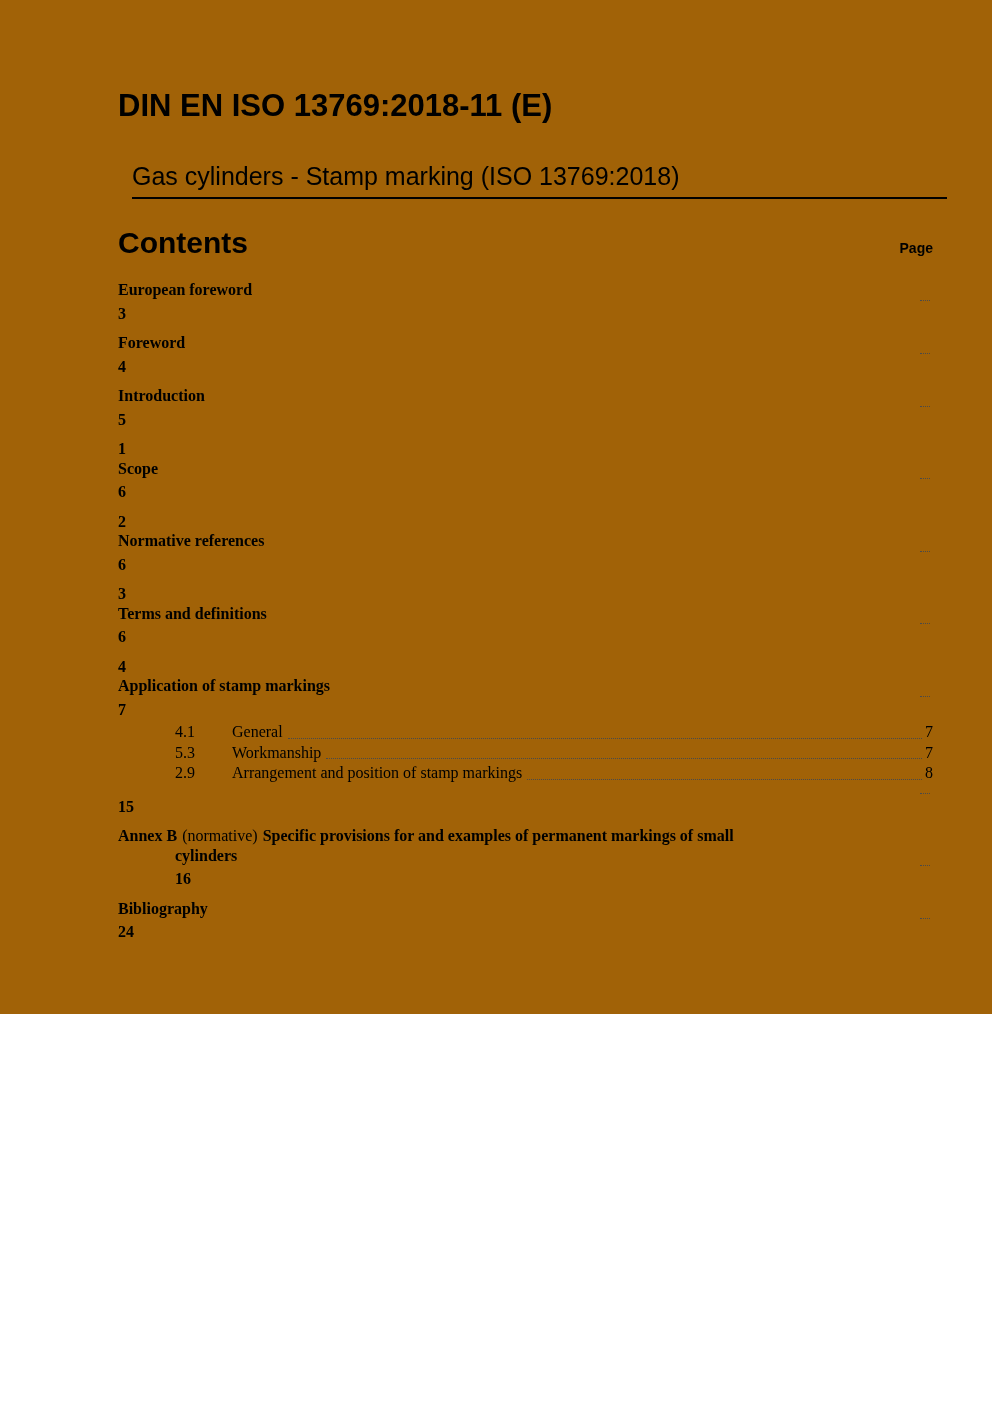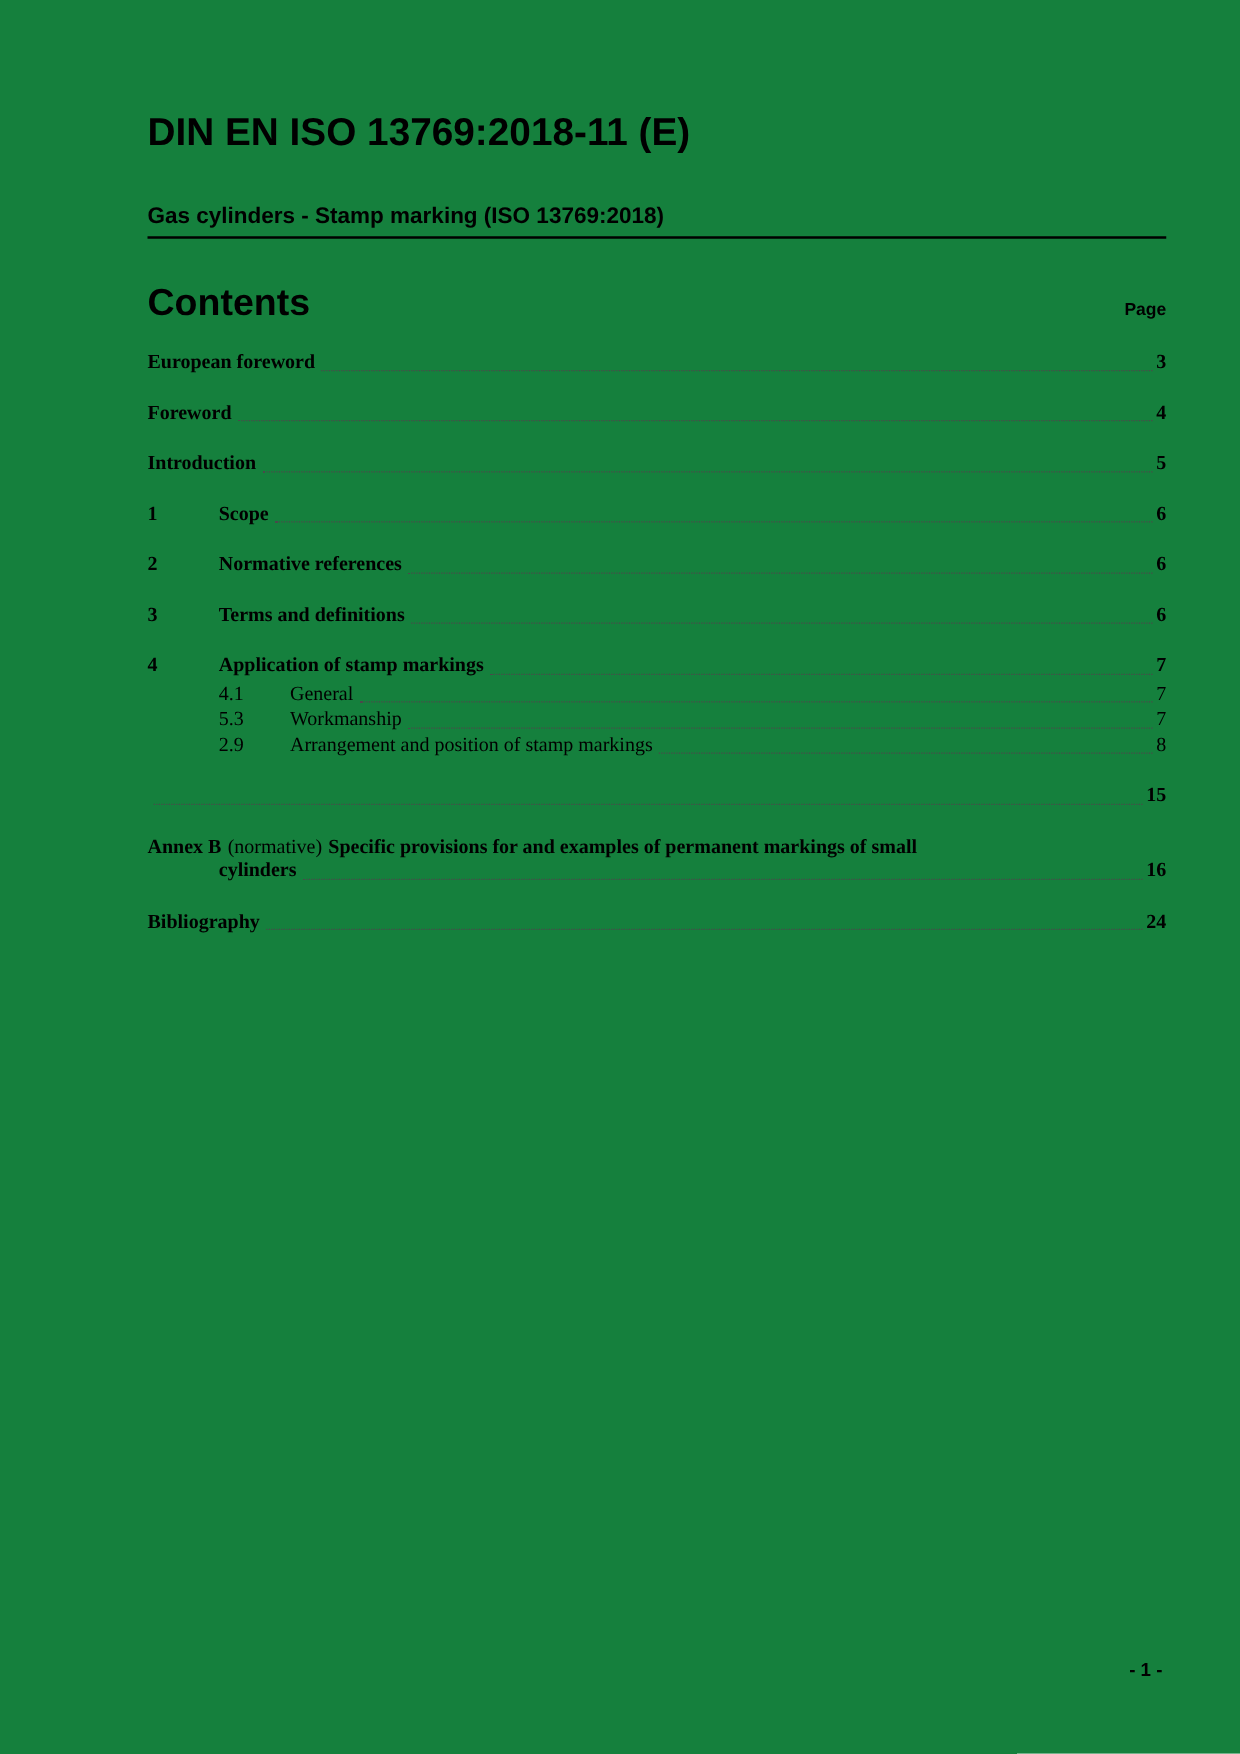--- a/index.html
+++ b/index.html
@@ -1,40 +1,40 @@
 <!DOCTYPE html>
 <html><head>
 <meta charset="utf-8">
 <style>
   html, body { margin: 0; padding: 0; background: #ffffff; }
   .page {
     position: relative;
     width: 992px;
-    height: 1403px;
-    background: #15803d;
+    height: 1014px;
+    background: #a16207;
     color: #000000;
     overflow: hidden;
   }
   .doc-number {
     position: absolute;
     left: 118px;
     top: 88px;
     font-family: "Liberation Sans", sans-serif;
     font-size: 31px;
     font-weight: bold;
     letter-spacing: 0px;
   }
   .doc-title {
     position: absolute;
-    left: 118px;
+    left: 132px;
     width: 815px;
     top: 162px;
     font-family: "Liberation Sans", sans-serif;
-    font-size: 18px;
-    font-weight: bold;
+    font-size: 25px;
+    font-weight: normal;
     padding-bottom: 6px;
     border-bottom: 2.5px solid #000000;
   }
   .contents-row {
     position: absolute;
     left: 118px;
     width: 815px;
     top: 226px;
     display: flex;
     justify-content: space-between;
@@ -55,24 +55,24 @@
     left: 118px;
     width: 815px;
     top: 280px;
     font-family: "Liberation Serif", serif;
     font-size: 16px;
   }
   .toc-row {
     display: flex;
     align-items: baseline;
     line-height: 19.5px;
-    margin-top: 21px;
+    margin-top: 10px;
   }
   .toc-row.first { margin-top: 0; }
-  .toc-row.b { font-weight: bold; }
+  .toc-row.b { font-weight: bold; flex-direction: column; }
   .toc-row.sub { padding-left: 57px; margin-top: 1px; font-weight: normal; }
   .toc-row.first-sub { margin-top: 3px; }
   .toc-row.cont { padding-left: 57px; margin-top: 0; }
   .toc-num {
     width: 57px;
     flex-shrink: 0;
   }
   .toc-text { white-space: nowrap; }
   .qual { font-weight: normal; margin: 0 5px; }
   .leader {

